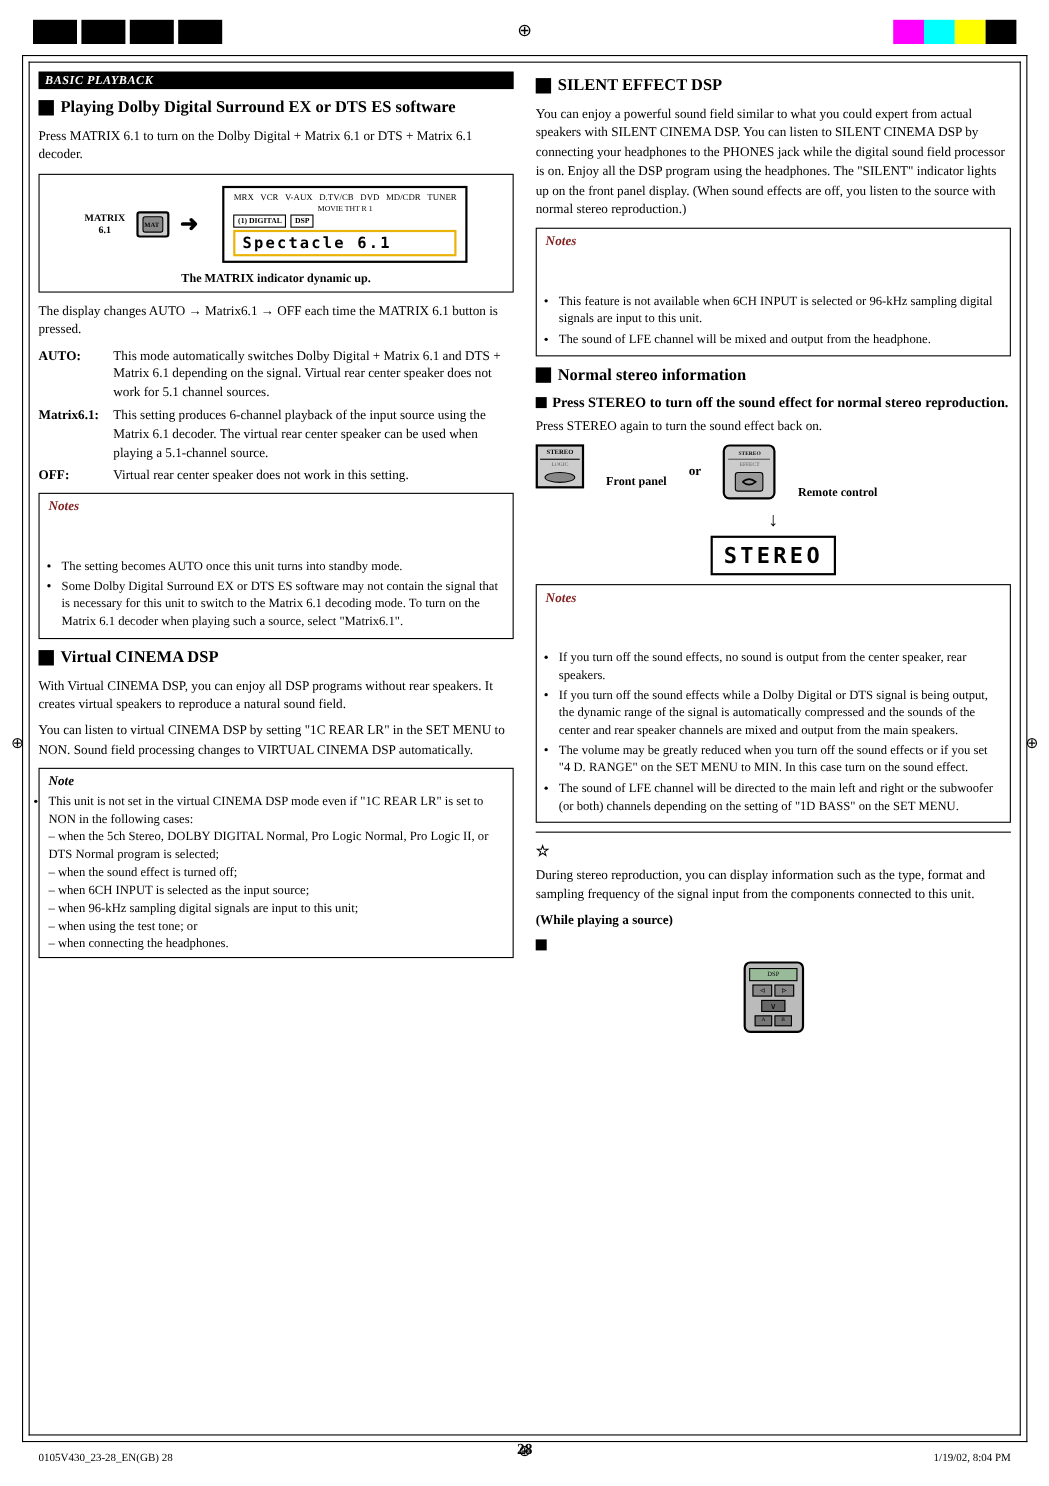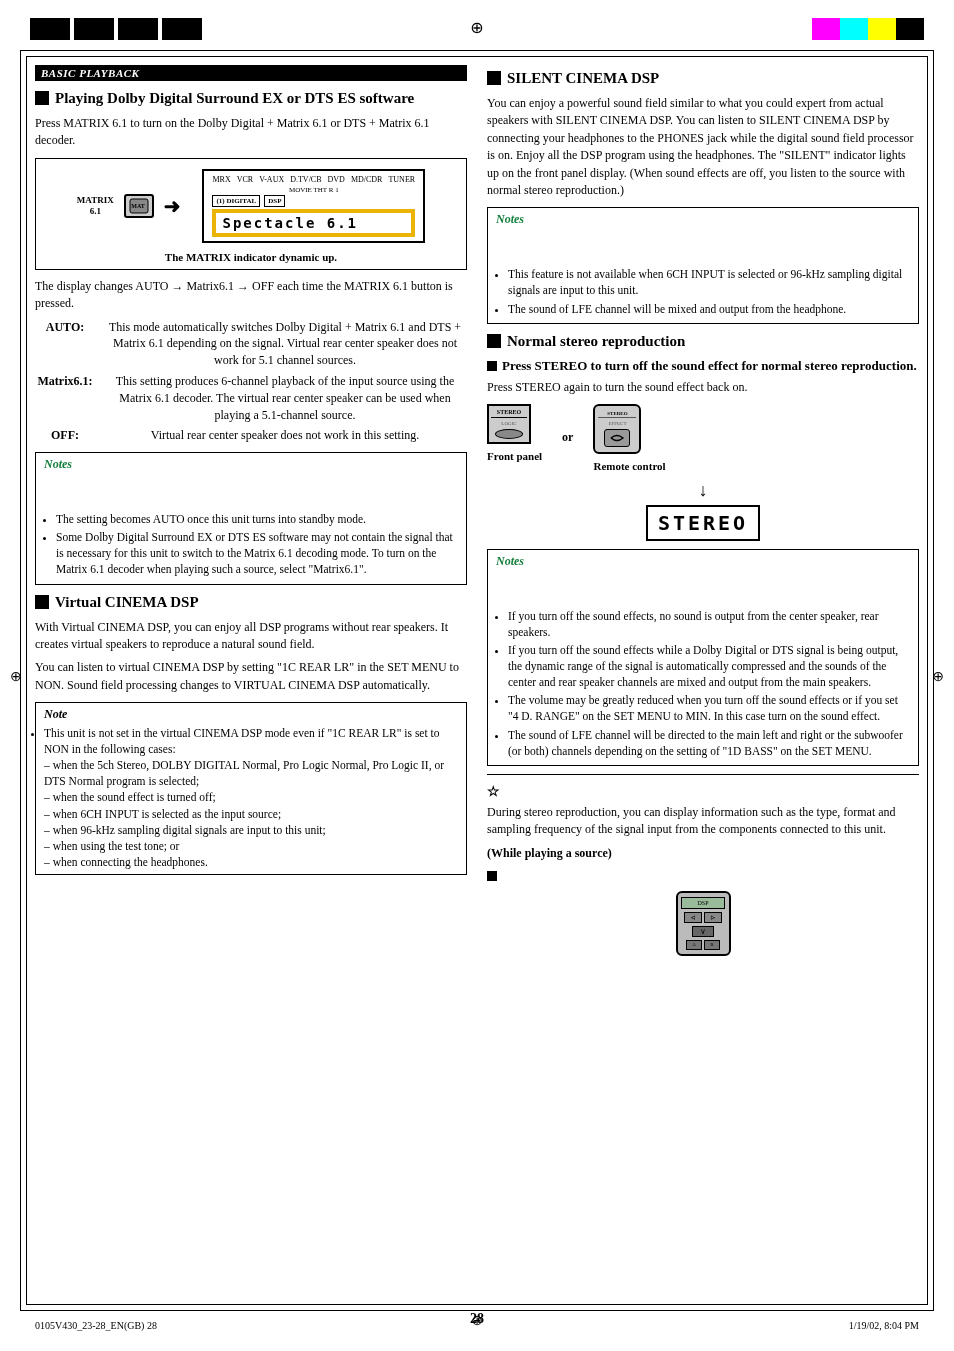--- a/index.html
+++ b/index.html
@@ -194,21 +194,21 @@
     .notes-box {
       border: 1px solid #000;
       padding: 4px 8px;
       margin: 8px 0;
     }
     .notes-title {
       font-size: 12px;
       font-weight: bold;
       font-style: italic;
       margin-bottom: 3px;
-      color: #15803d;
+      color: #7f1d1d;
       font-family: Liberation Serif, serif;
     }
     .notes-box ul {
       margin-left: 12px;
       font-size: 11.5px;
       line-height: 1.4;
       margin-top: 39px;
     }
     .notes-box ul li {
       margin-bottom: 2px;
@@ -230,21 +230,20 @@
       margin-left: 0;
       font-size: 11.5px;
       line-height: 1.4;
     }
 
     
     .def-list {
       margin: 6px 0;
       font-size: 12px;
       line-height: 1.4;
-      text-align: center;
     }
     .def-list .def-row {
       display: flex;
       gap: 8px;
       margin-bottom: 4px;
     }
     .def-list .def-term {
       font-weight: bold;
       min-width: 60px;
       flex-shrink: 0;
@@ -281,41 +280,41 @@
       font-size: 20px;
       font-weight: bold;
     }
     .lcd-display {
       border: 2px solid #000;
       padding: 4px 8px;
       position: relative;
       margin-left: 12px;
     }
     .lcd-inner {
-      border: 4px solid #eab308;
+      border: 2px solid #eab308;
       padding: 2px 6px;
       font-family: monospace;
       font-size: 14px;
       font-weight: bold;
       letter-spacing: 2px;
       position: relative;
     }
 
     
     .panel-row {
       display: flex;
       align-items: flex-start;
       gap: 20px;
       margin: 8px 0;
     }
     .panel-item {
       display: flex;
-      flex-direction: column;
-      align-items: flex-start;
-      gap: 6px;
+      flex-direction: row;
+      align-items: flex-end;
+      gap: 20px;
     }
     .panel-caption {
       font-size: 11px;
       font-weight: bold;
     }
 
     
     .page-num {
       position: absolute;
       bottom: 24px;
@@ -551,36 +550,36 @@
         <div>– when connecting the headphones.</div>
       </div>
     </div>
 
   </div>
 
   <div class="right-col">
 
     <div class="section-title">
       <div class="black-sq"></div>
-      <h2>SILENT CINEMA DSP</h2>
+      <h2>SILENT EFFECT DSP</h2>
     </div>
 
     <p>You can enjoy a powerful sound field similar to what you could expert from actual speakers with SILENT CINEMA DSP. You can listen to SILENT CINEMA DSP by connecting your headphones to the PHONES jack while the digital sound field processor is on. Enjoy all the DSP program using the headphones. The "SILENT" indicator lights up on the front panel display. (When sound effects are off, you listen to the source with normal stereo reproduction.)</p>
 
     <div class="notes-box">
       <div class="notes-title">Notes</div>
       <ul>
         <li>This feature is not available when 6CH INPUT is selected or 96-kHz sampling digital signals are input to this unit.</li>
         <li>The sound of LFE channel will be mixed and output from the headphone.</li>
       </ul>
     </div>
 
     <div class="section-title">
       <div class="black-sq"></div>
-      <h2>Normal stereo reproduction</h2>
+      <h2>Normal stereo information</h2>
     </div>
 
     <div class="sub-section-title">
       <div class="black-sq-sm"></div>
       <h3>Press STEREO to turn off the sound effect for normal stereo reproduction.</h3>
     </div>
 
     <p>Press STEREO again to turn the sound effect back on.</p>
 
     <div class="panel-row">

